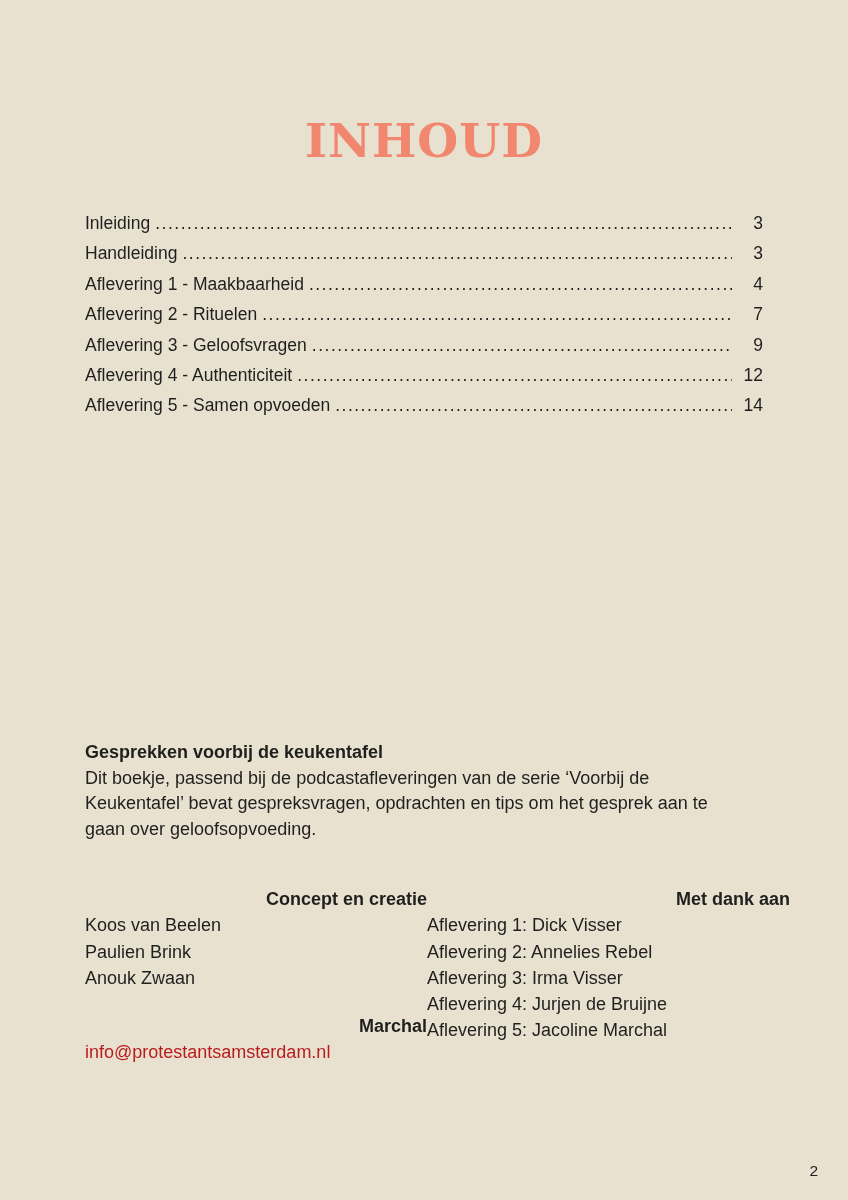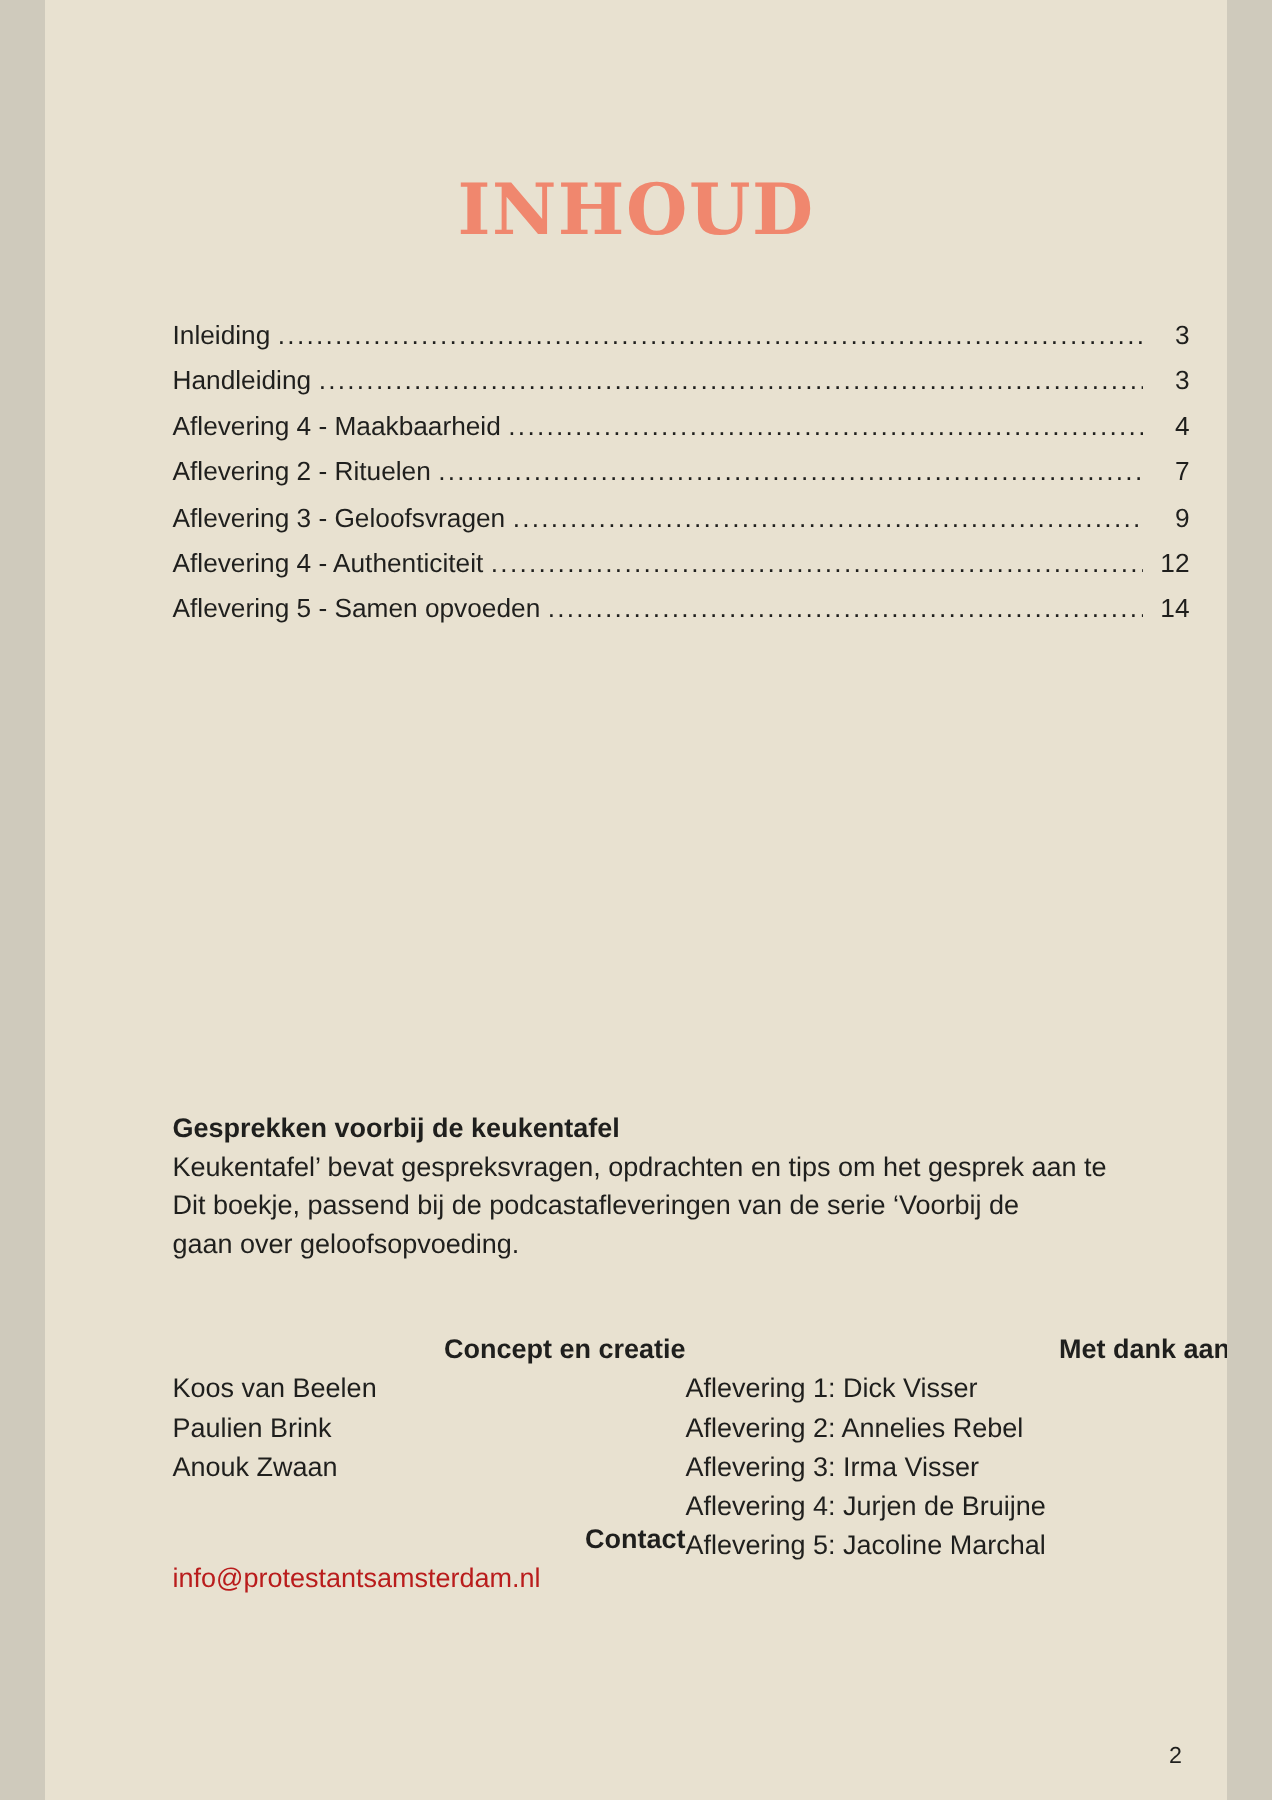--- a/index.html
+++ b/index.html
@@ -1,18 +1,18 @@
 <!DOCTYPE html>
 <html><head>
 <meta charset="utf-8">
 <style>
   html, body { margin: 0; padding: 0; background: #cfcabc; }
   .page {
     position: relative;
-    width: 788px;
+    width: 848px;
     height: 1200px;
     margin: 0 auto;
     background: #e8e1d0;
     font-family: "Liberation Sans", sans-serif;
     color: #1f1f1d;
     overflow: hidden;
   }
   .big-title {
     position: absolute;
     left: 0;
@@ -97,21 +97,21 @@
       <span class="toc-label">Inleiding</span>
       <span class="toc-dots"></span>
       <span class="toc-page">3</span>
     </div>
     <div class="toc-row">
       <span class="toc-label">Handleiding</span>
       <span class="toc-dots"></span>
       <span class="toc-page">3</span>
     </div>
     <div class="toc-row">
-      <span class="toc-label">Aflevering 4 - Maakbaarheid</span>
+      <span class="toc-label">Aflevering 1 - Maakbaarheid</span>
       <span class="toc-dots"></span>
       <span class="toc-page">4</span>
     </div>
     <div class="toc-row">
       <span class="toc-label">Aflevering 2 - Rituelen</span>
       <span class="toc-dots"></span>
       <span class="toc-page">7</span>
     </div>
     <div class="toc-row">
       <span class="toc-label">Aflevering 3 - Geloofsvragen</span>
@@ -126,33 +126,33 @@
     <div class="toc-row">
       <span class="toc-label">Aflevering 5 - Samen opvoeden</span>
       <span class="toc-dots"></span>
       <span class="toc-page">14</span>
     </div>
   </div>
 
 
   <div class="intro">
     <div class="intro-heading">Gesprekken voorbij de keukentafel</div>
+    <div class="intro-line">Dit boekje, passend bij de podcastafleveringen van de serie ‘Voorbij de</div>
     <div class="intro-line">Keukentafel’ bevat gespreksvragen, opdrachten en tips om het gesprek aan te</div>
-    <div class="intro-line">Dit boekje, passend bij de podcastafleveringen van de serie ‘Voorbij de</div>
     <div class="intro-line">gaan over geloofsopvoeding.</div>
   </div>
 
   <div class="cols">
     <div class="col-left">
       <div class="col-heading">Concept en creatie</div>
       <div>Koos van Beelen</div>
       <div>Paulien Brink</div>
       <div>Anouk Zwaan</div>
       <div class="contact-block">
-        <div class="col-heading">Contact</div>
+        <div class="col-heading">Marchal</div>
         <div class="email">info@protestantsamsterdam.nl</div>
       </div>
     </div>
     <div class="col-right">
       <div class="col-heading">Met dank aan</div>
       <div>Aflevering 1: Dick Visser</div>
       <div>Aflevering 2: Annelies Rebel</div>
       <div>Aflevering 3: Irma Visser</div>
       <div>Aflevering 4: Jurjen de Bruijne</div>
       <div>Aflevering 5: Jacoline Marchal</div>

